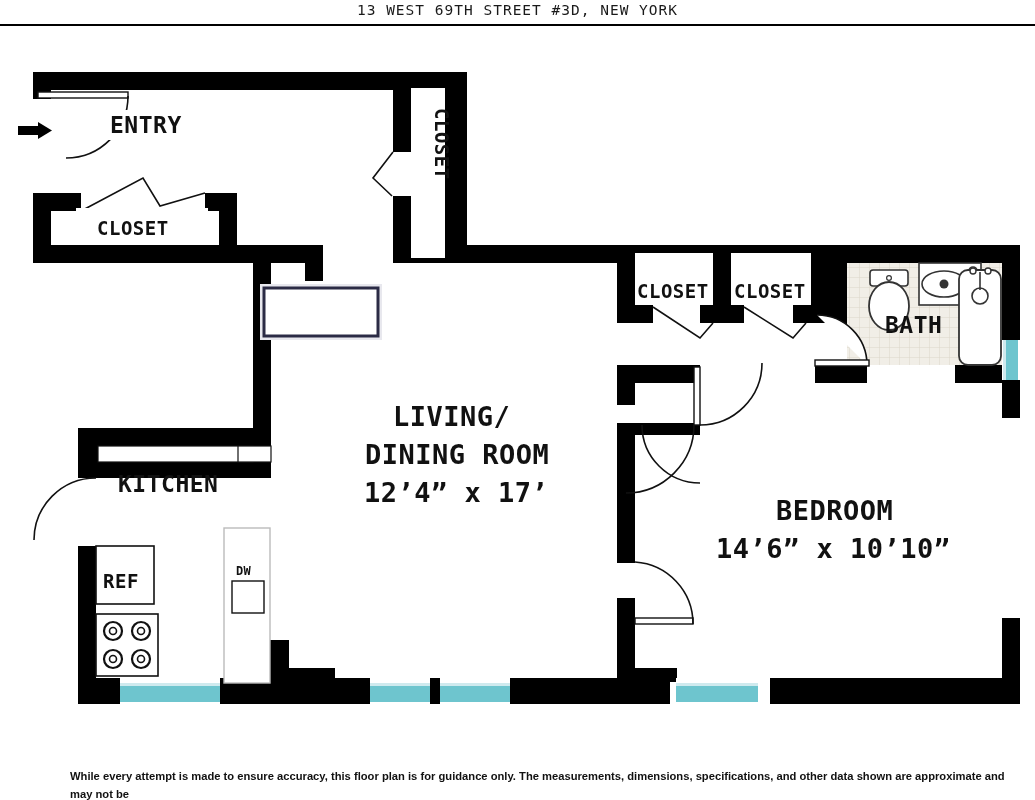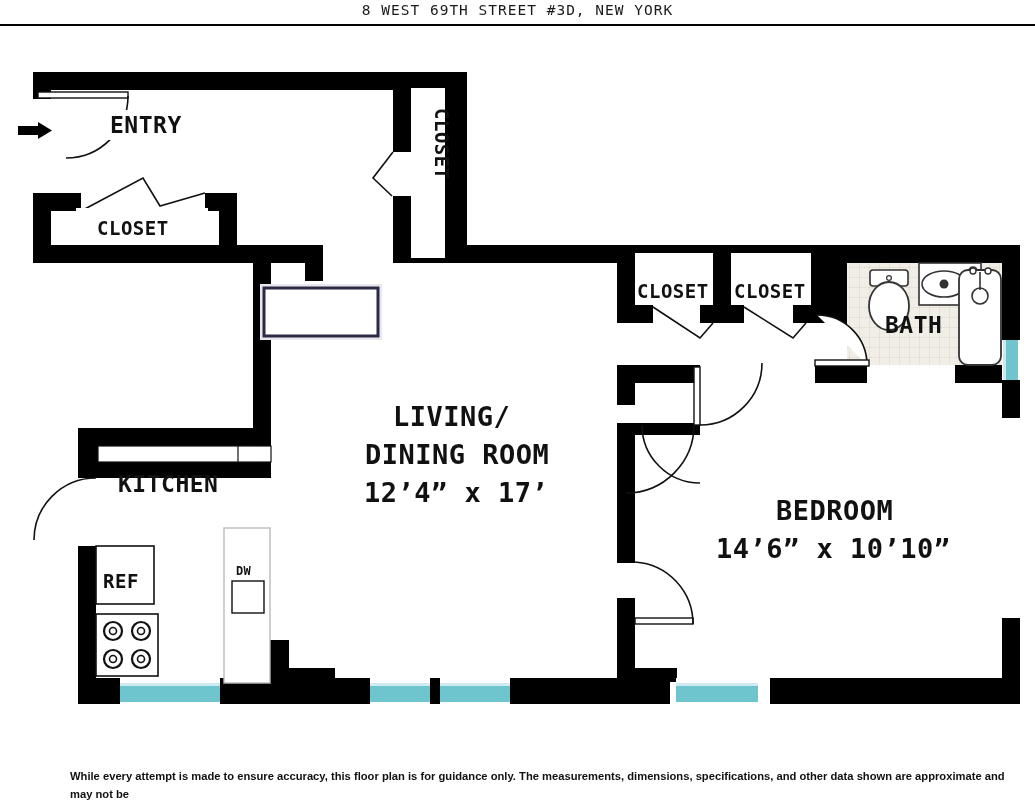--- a/index.html
+++ b/index.html
@@ -78,21 +78,21 @@
   .lbl-mid   { font-size: 23px; letter-spacing: 0.5px; }
   .lbl-small { font-size: 19px; letter-spacing: 0.5px; }
   .lbl-tiny  { font-size: 12px; letter-spacing: 0.3px; }
 </style>
 </head>
 <body>
 
 <div id="page">
 
   <div class="title-bar">
-    <span class="title-text">8 WEST 69TH STREET #3D, NEW YORK</span>
+    <span class="title-text">13 WEST 69TH STREET #3D, NEW YORK</span>
   </div>
   <div class="title-rule"></div>
 
   <svg id="plan-svg" viewBox="0 0 1035 690" preserveAspectRatio="none">
 
     <defs>
       <pattern id="tilepat" width="10" height="10" patternUnits="userSpaceOnUse">
         <rect width="10" height="10" fill="#F1EEE7"></rect>
         <path d="M10 0 L10 10 M0 10 L10 10" stroke="#DCD6CA" stroke-width="1" fill="none"></path>
       </pattern>

